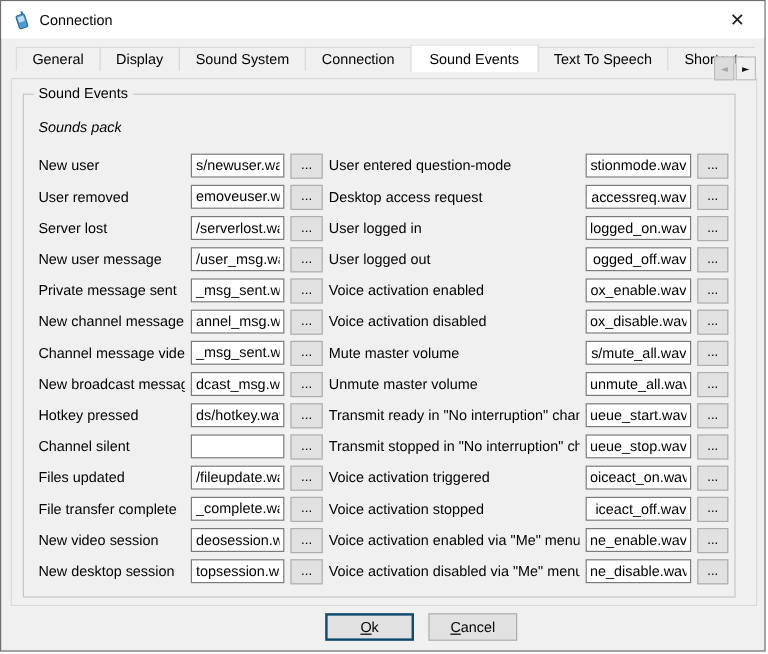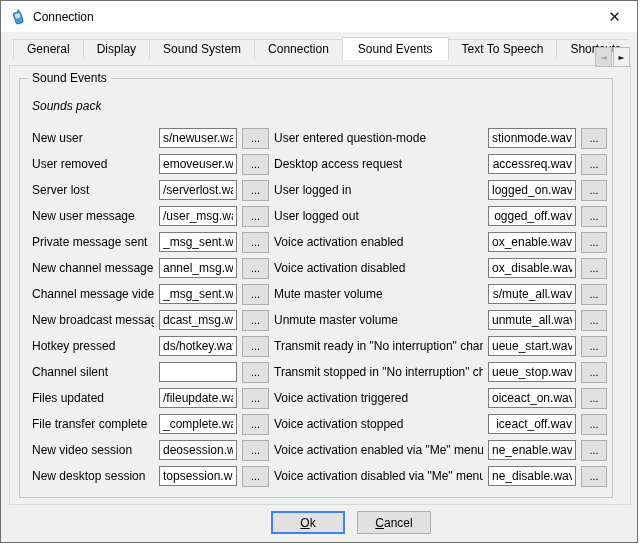--- a/index.html
+++ b/index.html
@@ -155,21 +155,21 @@
     position:absolute; left:270px; top:510px;
     display:flex; gap:12px;
   }
   .btn {
     width:74px; height:23px;
     font-family:"Liberation Sans",sans-serif;
     font-size:12px;
     color:#000;
     background:#e1e1e1;
   }
-  .btn.default { border:2px solid #3b82f6; }
+  .btn.default { border:2px solid #0c4a6e; }
   .btn.normal  { border:1px solid #adadad; }
 </style>
 </head>
 <body>
 
 <div class="window">
 
   <div class="titlebar">
     <svg class="title-icon" viewBox="0 0 16 16">
       <g transform="rotate(-18 8 9)">

